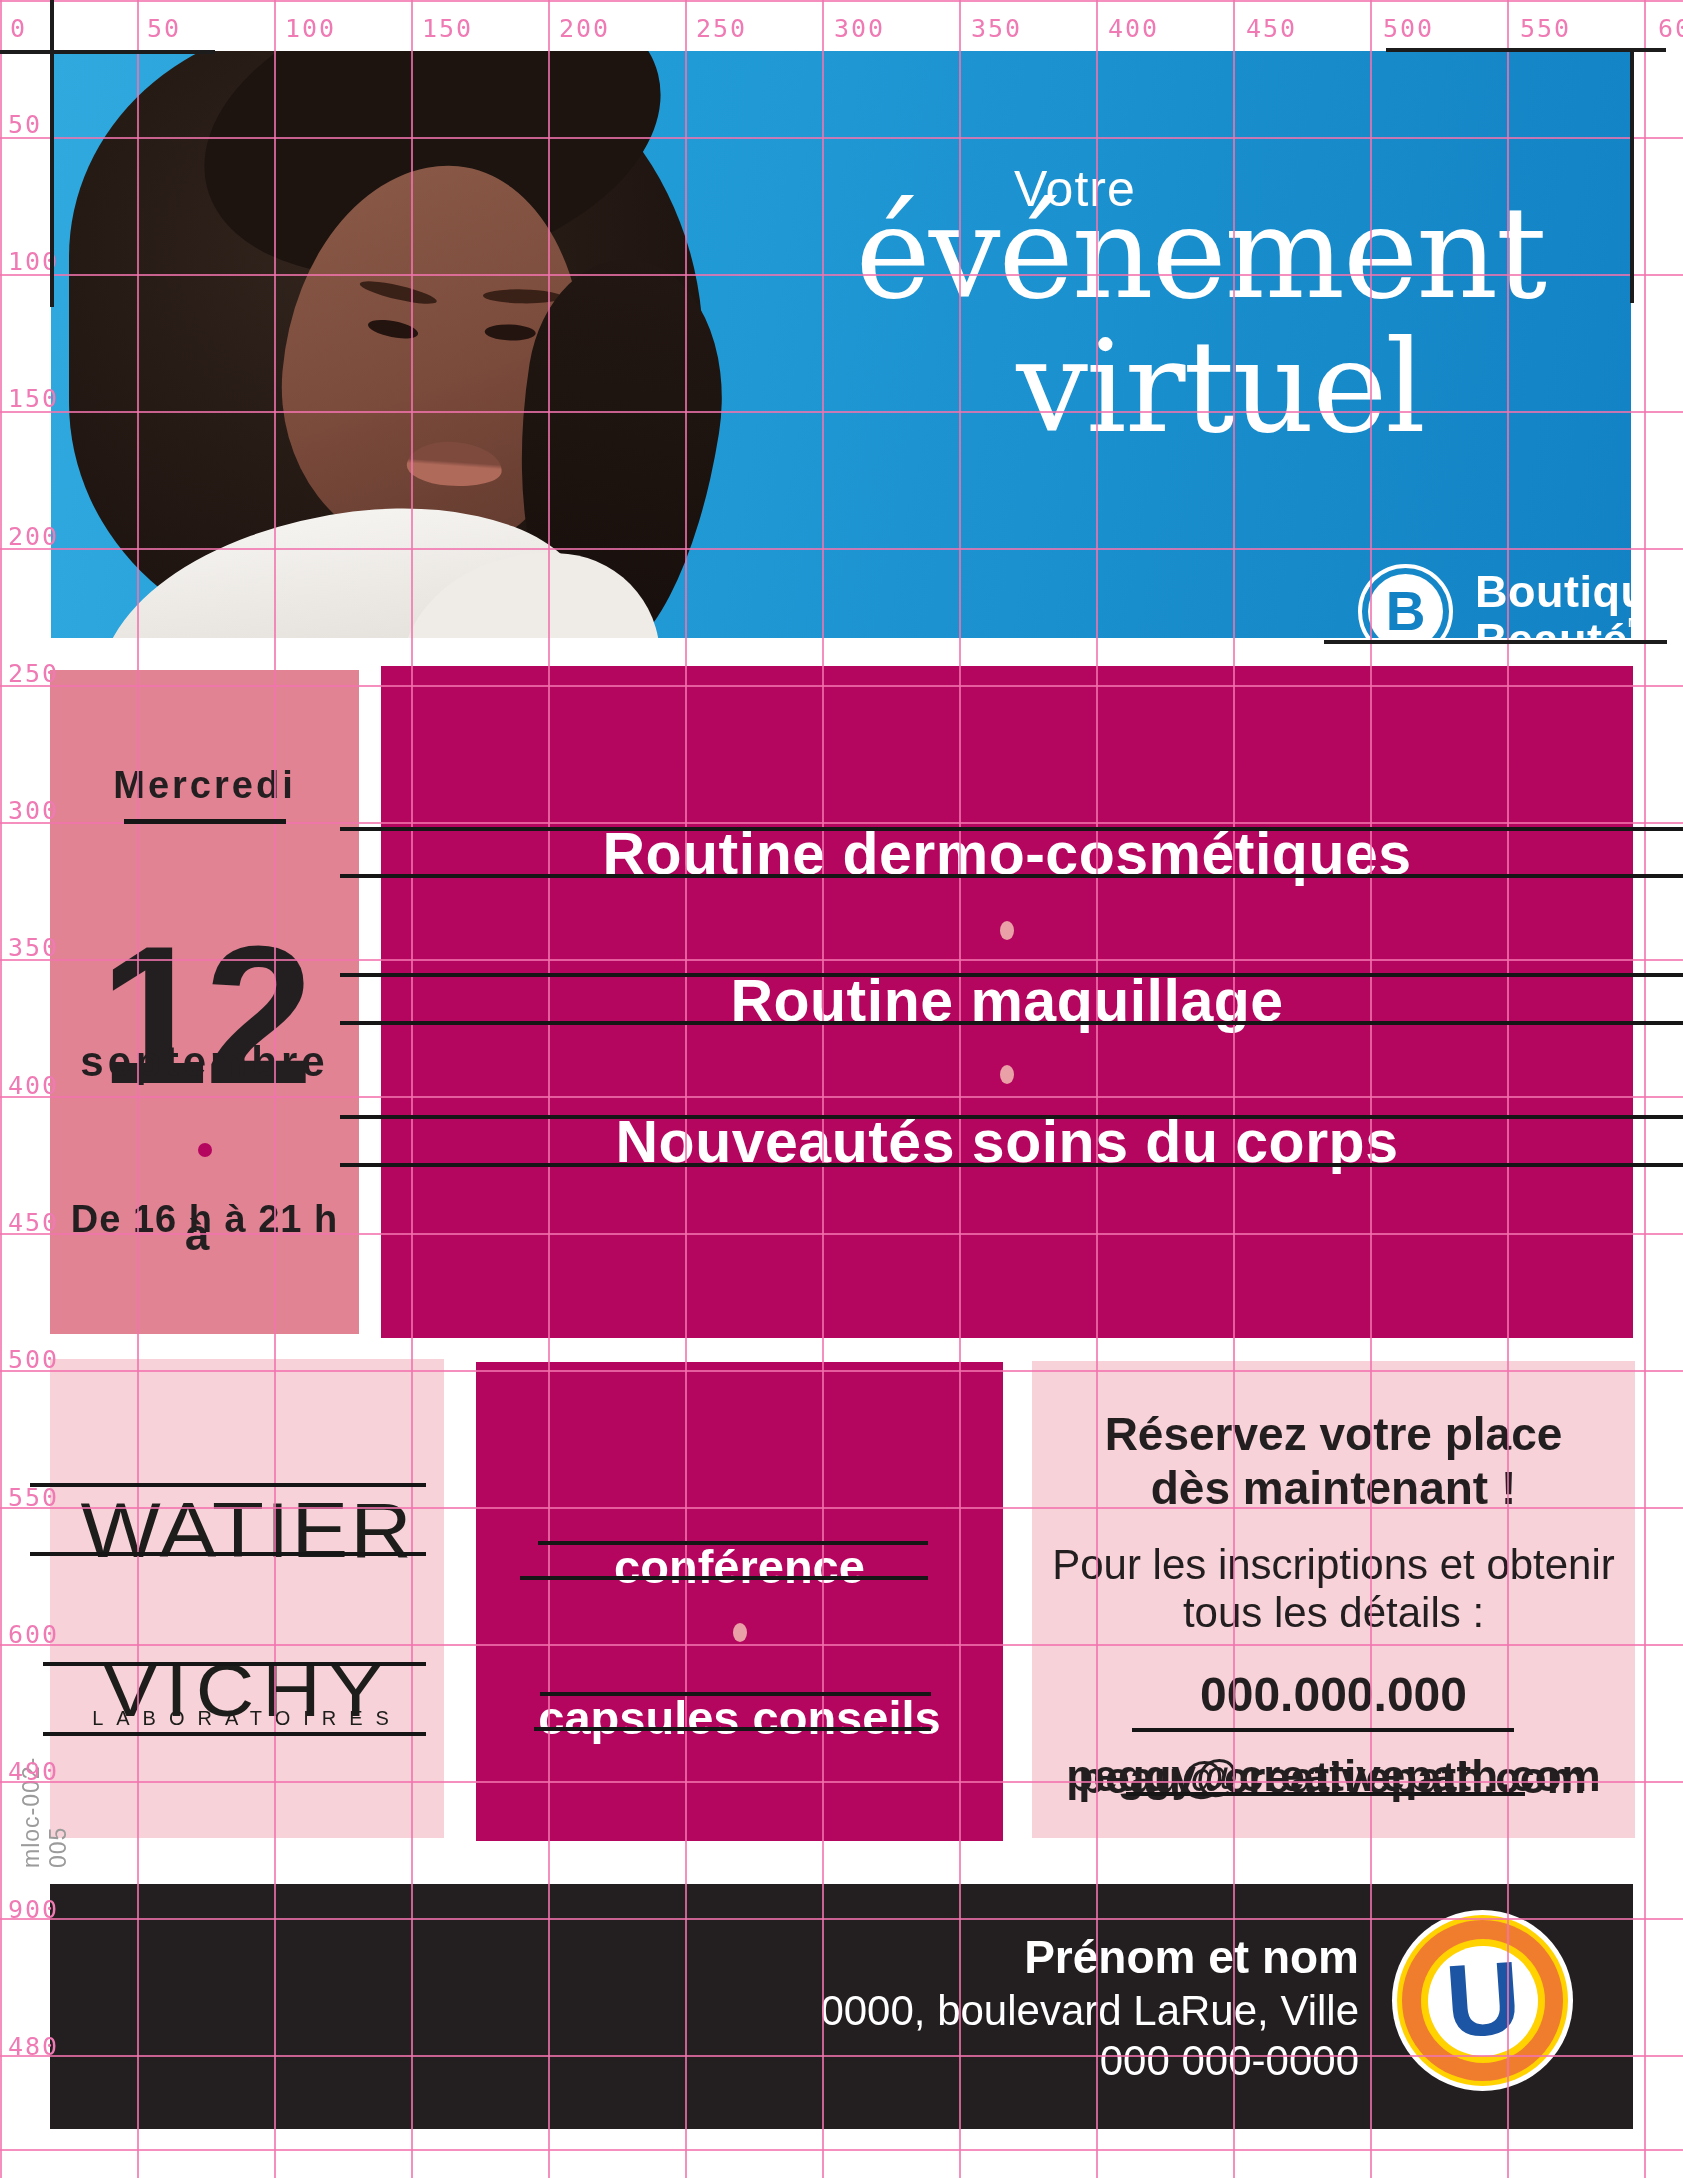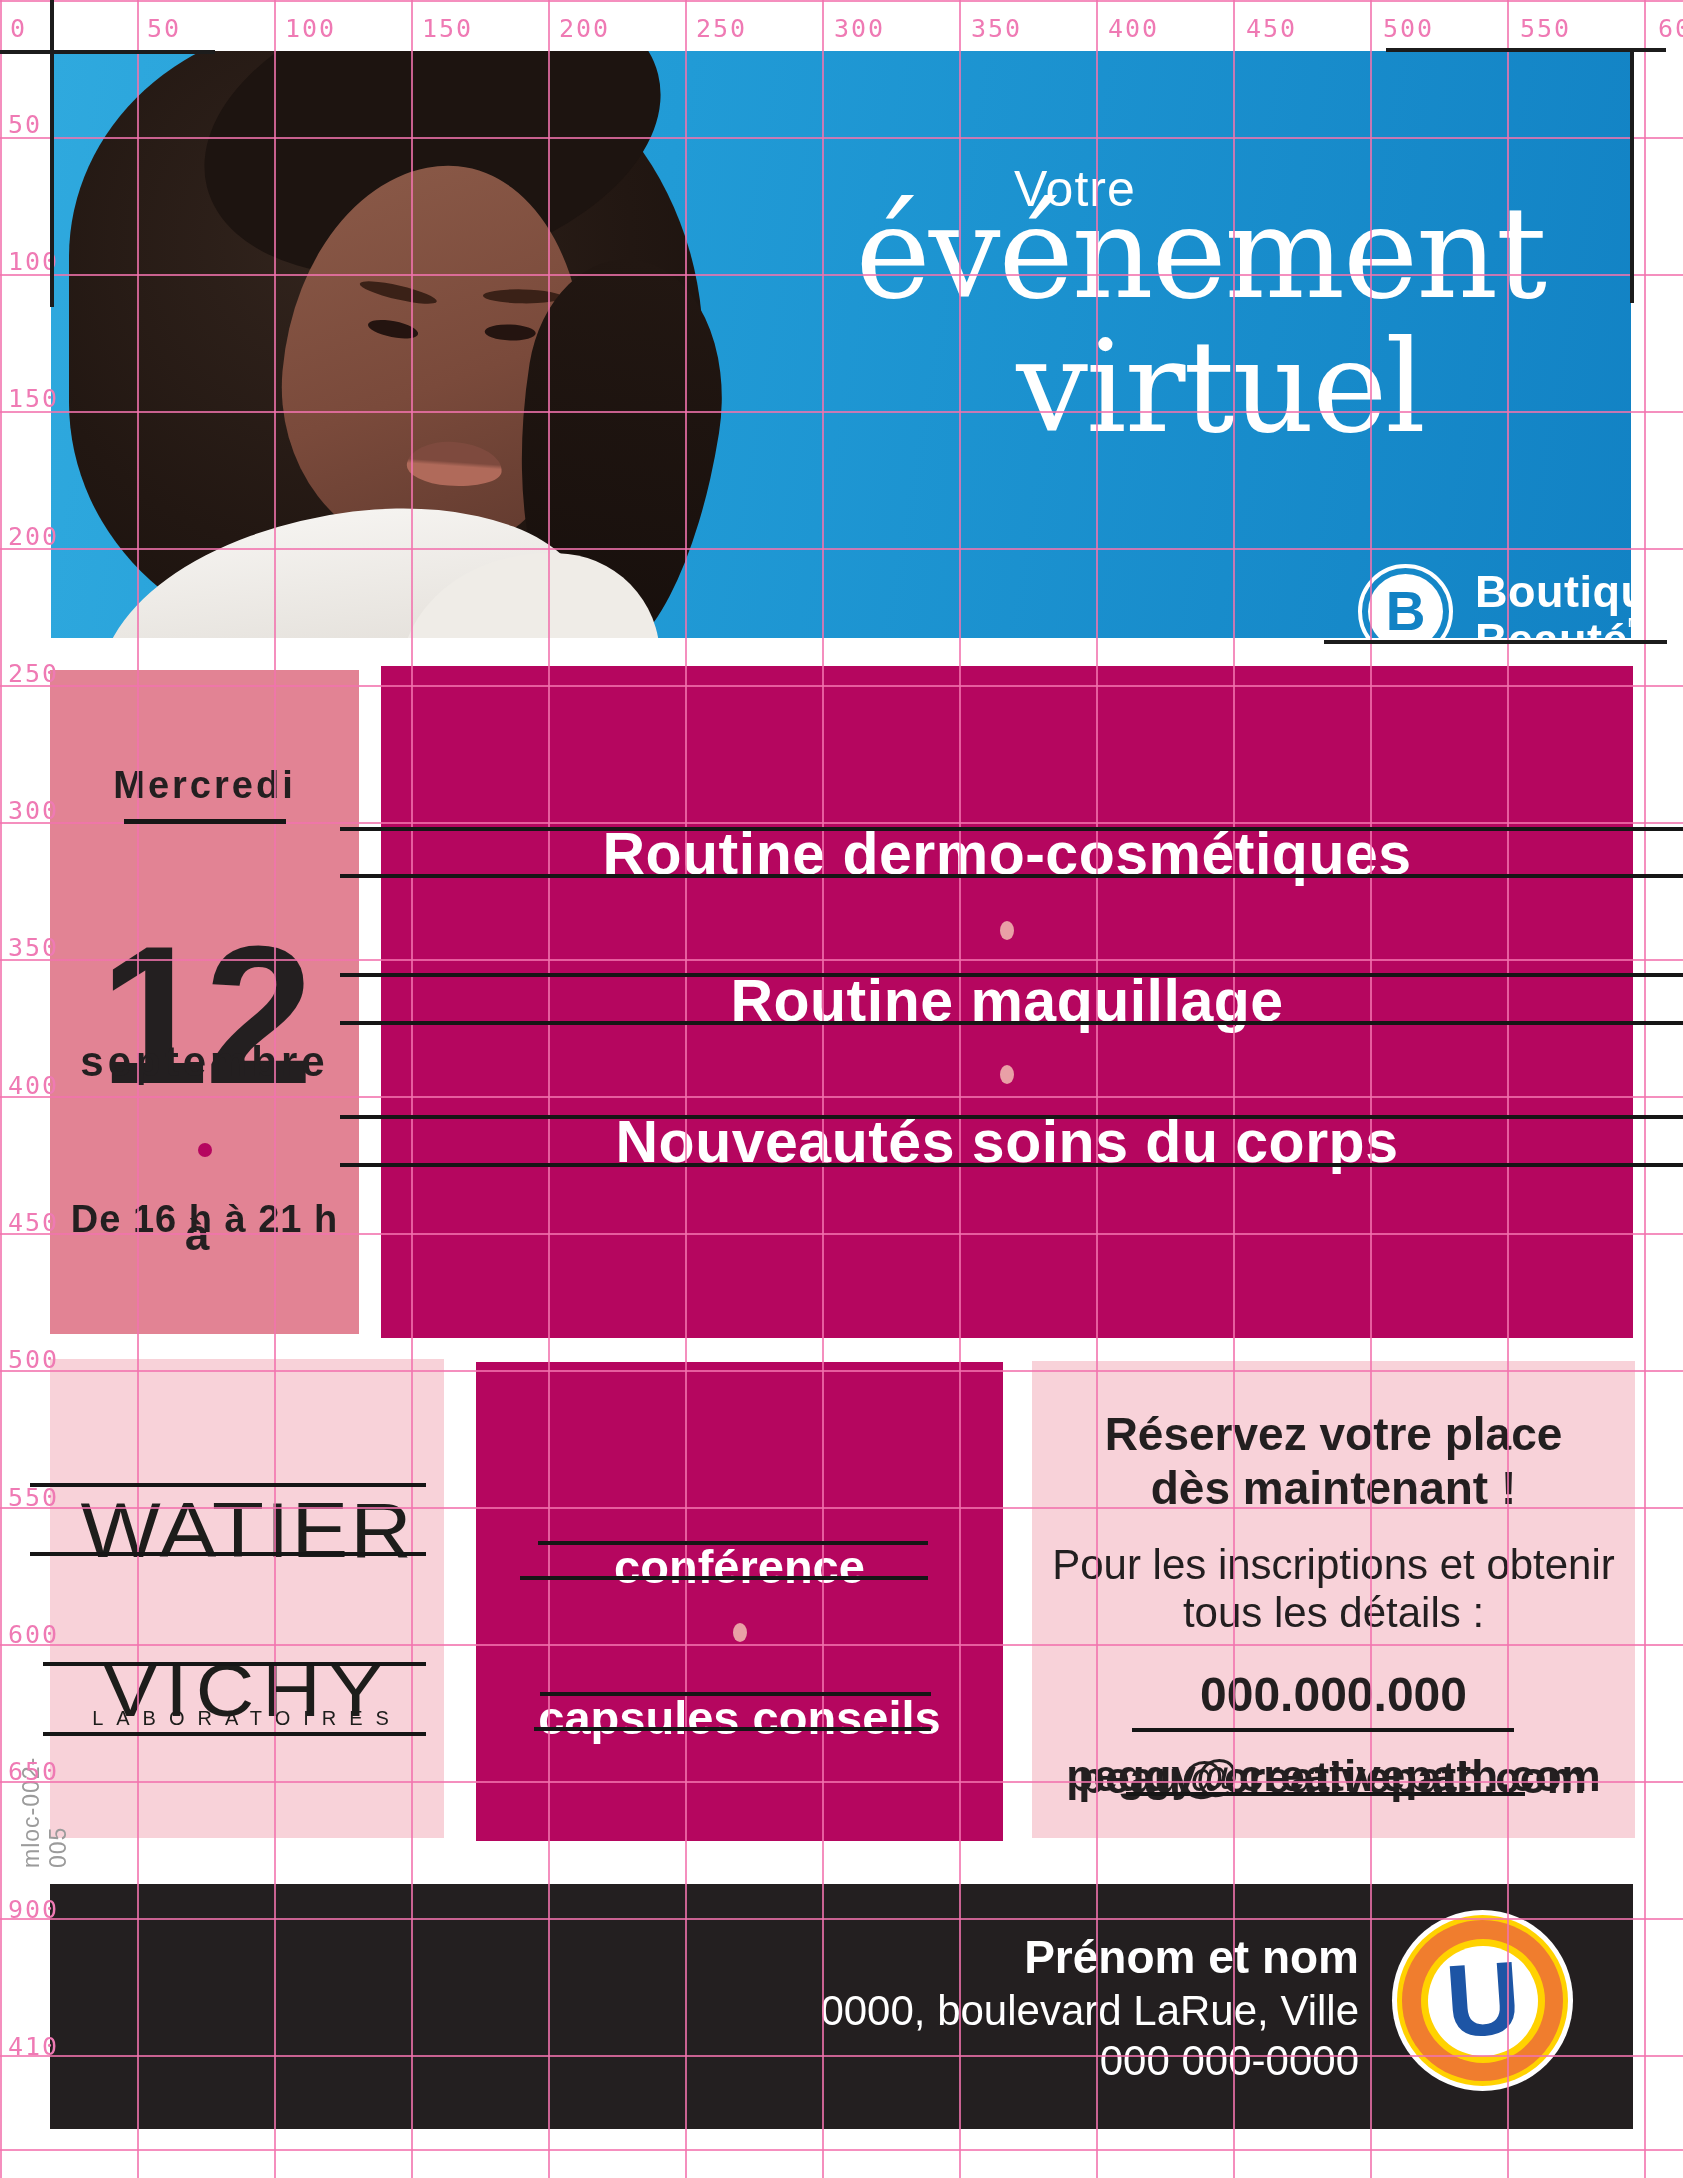--- a/index.html
+++ b/index.html
@@ -208,23 +208,23 @@
       <div class="ruler-label" style="left: 8px; top: 384px;">150</div>
       <div class="ruler-label" style="left: 8px; top: 522px;">200</div>
       <div class="ruler-label" style="left: 8px; top: 659px;">250</div>
       <div class="ruler-label" style="left: 8px; top: 796px;">300</div>
       <div class="ruler-label" style="left: 8px; top: 933px;">350</div>
       <div class="ruler-label" style="left: 8px; top: 1071px;">400</div>
       <div class="ruler-label" style="left: 8px; top: 1208px;">450</div>
       <div class="ruler-label" style="left: 8px; top: 1345px;">500</div>
       <div class="ruler-label" style="left: 8px; top: 1483px;">550</div>
       <div class="ruler-label" style="left: 8px; top: 1620px;">600</div>
-      <div class="ruler-label" style="left: 8px; top: 1757px;">650</div>
+      <div class="ruler-label" style="left: 8px; top: 1757px;">490</div>
       <div class="ruler-label" style="left: 8px; top: 1895px;">900</div>
-      <div class="ruler-label" style="left: 8px; top: 2032px;">410</div>
+      <div class="ruler-label" style="left: 8px; top: 2032px;">480</div>
     </div>
 
   <div class="mark" style="left:0;top:50px;width:215px;height:4px;"></div>
   <div class="mark" style="left:50px;top:0;width:4px;height:307px;"></div>
   <div class="mark" style="left:1386px;top:48px;width:280px;height:4px;"></div>
   <div class="mark" style="left:1630px;top:48px;width:4px;height:255px;"></div>
   <div class="mark" style="left:1324px;top:640px;width:343px;height:4px;"></div>
 
   <div class="ann" style="left:124px;top:819px;width:162px;height:5px;"></div>
   <div class="ann" style="left:340px;top:827px;width:1343px;"></div>

